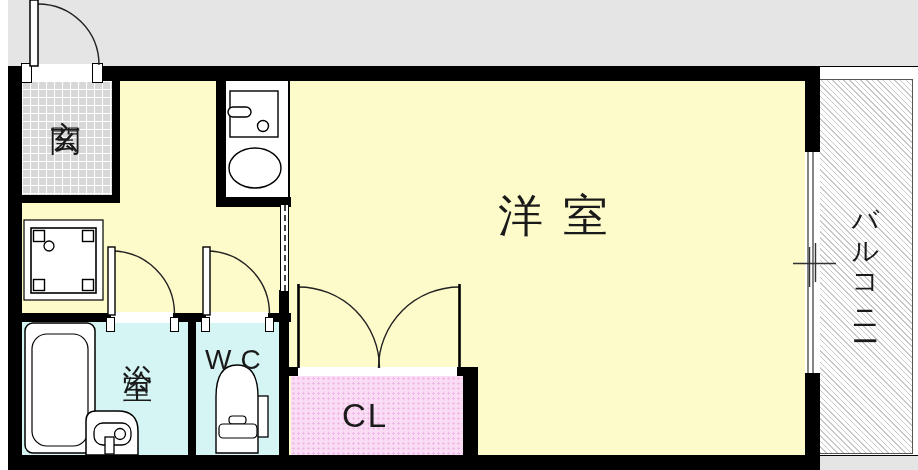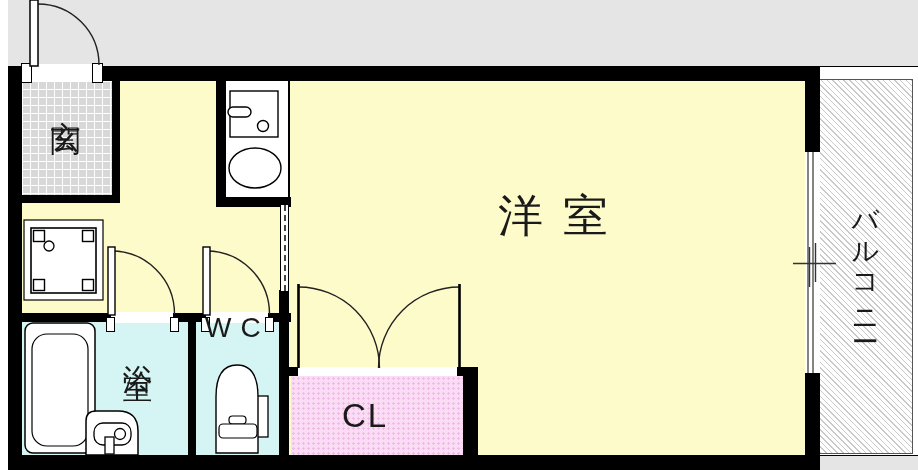--- a/index.html
+++ b/index.html
@@ -164,19 +164,19 @@
   </svg>
 
   <div class="room-label vtext" style="left:42px;top:97px;font-size:30px;letter-spacing:6px;">玄関</div>
 
   <div class="abs" style="left:415px;top:192px;width:260px;text-align:center;">
     <div class="room-label" style="position:static;font-size:45px;letter-spacing:20px;text-indent:20px;">洋室</div>
   </div>
 
   <div class="room-label vtext" style="left:114px;top:341px;font-size:30px;letter-spacing:6px;">浴室</div>
 
-  <div class="room-label" style="left:197px;top:313px;font-size:28px;letter-spacing:9px;">WC</div>
+  <div class="room-label" style="left:197px;top:345px;font-size:28px;letter-spacing:9px;">WC</div>
 
   <div class="room-label" style="left:334px;top:399px;font-size:33px;letter-spacing:2px;">CL</div>
 
   <div class="room-label vtext" style="left:843px;top:189px;font-size:27px;letter-spacing:4px;">バルコニー</div>
 
 </div>
 
 </body></html>

